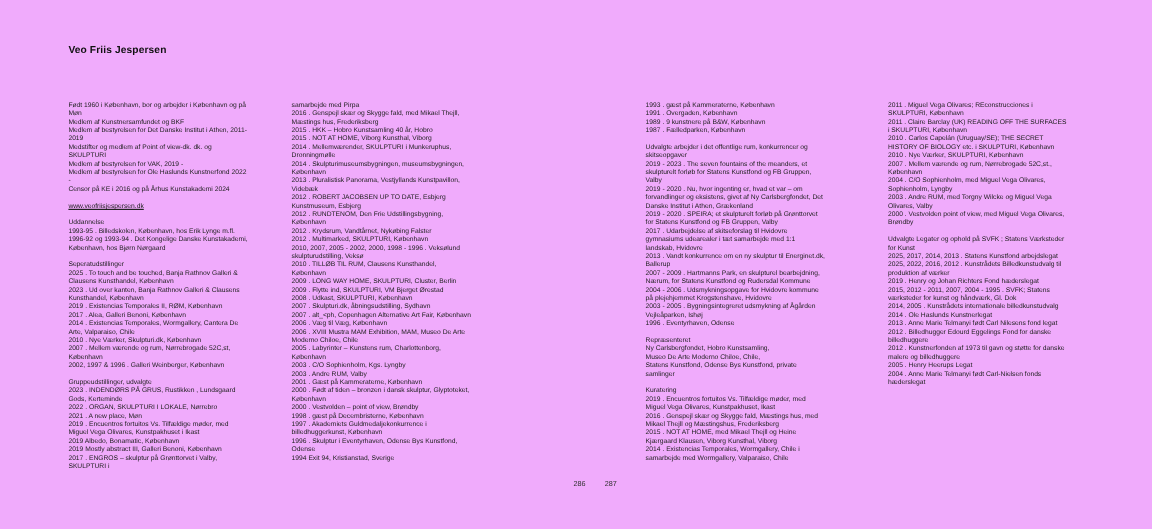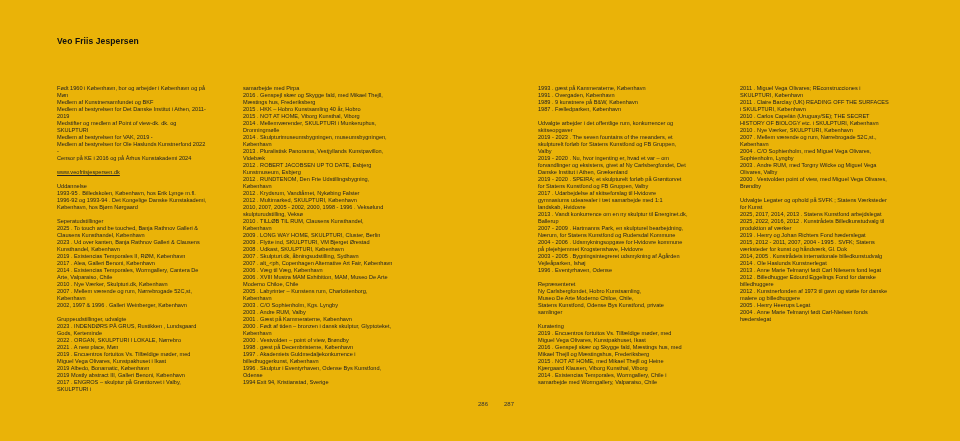--- a/index.html
+++ b/index.html
@@ -10,21 +10,21 @@
     height: 441px;
     overflow: hidden;
     font-family: "Liberation Sans", sans-serif;
     color: #1c1c1c;
     -webkit-font-smoothing: antialiased;
   }
   .spread {
     position: relative;
     width: 960px;
     height: 441px;
-    background: #eab308;
+    background: #f0abfc;
   }
   .artist-name {
     position: absolute;
     left: 57px;
     top: 36px;
     font-size: 8.5px;
     font-weight: bold;
     letter-spacing: 0.1px;
     color: #111;
   }

